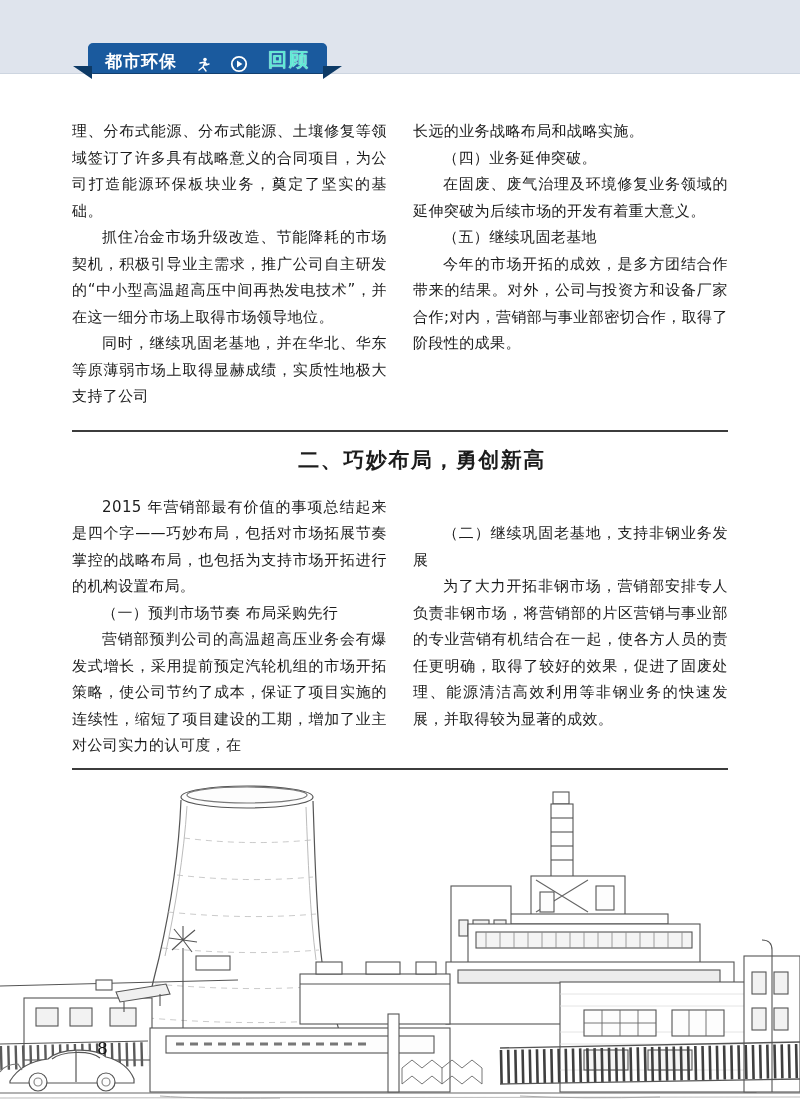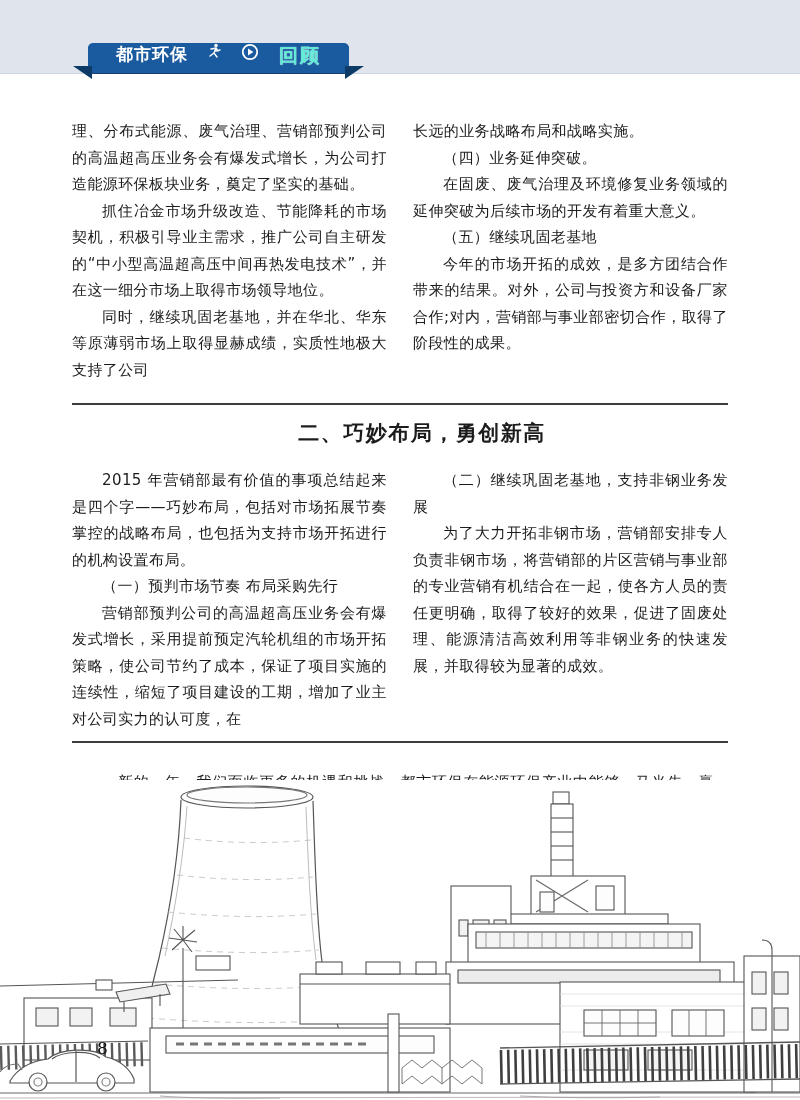--- a/index.html
+++ b/index.html
@@ -8,21 +8,21 @@
     font-family:"DejaVu Sans","Liberation Sans",sans-serif;
     color:#1c1c1c;position:relative;
   }
   .page{position:relative;width:800px;height:1100px;background:#ffffff;}
 
   
   .band{position:absolute;top:0;left:0;width:800px;height:73px;background:#dfe4ed;border-bottom:1px solid #cdd5e0;}
   .ribbon{
     position:absolute;left:88px;top:43px;height:30px;
     background:#1a5a9e;border-radius:5px;
-    display:flex;align-items:flex-start;gap:20px;padding:0 28px;
+    display:flex;align-items:flex-end;gap:20px;padding:0 17px;
     box-shadow:0 1px 0 #123f6f;
   }
   .fold{position:absolute;bottom:-6px;width:0;height:0;border-top:13px solid #0d3a66;}
   .fold-left{left:-15px;border-left:19px solid transparent;}
   .fold-right{right:-15px;border-right:19px solid transparent;}
   .brand{color:#fff;font-weight:bold;font-size:17px;letter-spacing:1px;white-space:nowrap;}
   .icon svg{display:block;}
   .badge{
     color:#5eead4;font-weight:700;font-size:19px;letter-spacing:2px;white-space:nowrap;
     text-shadow:0 0 1px #fff;
@@ -37,21 +37,21 @@
     letter-spacing:0.4px;
   }
   .para.indent{text-indent:2em;}
   .cols-1{margin-top:45px;}
   .rule{border:none;border-top:2px solid #3c3c3c;margin:20px 72px 0 72px;}
   .sec-title{
     margin:14px 0 0 0;text-align:center;font-size:21px;font-weight:bold;
     letter-spacing:1.5px;
     padding-left:44px;
   }
-  .cols-2{margin-top:20px;}
+  .cols-2{margin-top:20px;align-items:center;}
   .rule-2{margin-top:9px;}
   .conclusion{
     margin:27px 86px 0 88px;font-size:15px;line-height:25.5px;
     text-align:justify;text-indent:2em;letter-spacing:0.4px;
   }
   .signature{
     margin:3px 100px 0 0;text-align:right;font-weight:bold;font-size:15px;
     letter-spacing:1px;
   }
 
@@ -86,21 +86,21 @@
         </svg>
       </span>
       <span class="badge">回顾</span>
     </div>
   </div>
 
   <div class="content">
 
     <div class="two-col cols-1">
       <div class="col">
-          <p class="para">理、分布式能源、废气治理、营销部预判公司的高温超高压业务会有爆发式增长，为公司打造能源环保板块业务，奠定了坚实的基础。</p>
+          <p class="para">理、分布式能源、分布式能源、土壤修复等领域签订了许多具有战略意义的合同项目，为公司打造能源环保板块业务，奠定了坚实的基础。</p>
           <p class="para indent">抓住冶金市场升级改造、节能降耗的市场契机，积极引导业主需求，推广公司自主研发的“中小型高温超高压中间再热发电技术”，并在这一细分市场上取得市场领导地位。</p>
           <p class="para indent">同时，继续巩固老基地，并在华北、华东等原薄弱市场上取得显赫成绩，实质性地极大支持了公司</p>
         </div>
       <div class="col">
           <p class="para">长远的业务战略布局和战略实施。</p>
           <p class="para indent">（四）业务延伸突破。</p>
           <p class="para indent">在固废、废气治理及环境修复业务领域的延伸突破为后续市场的开发有着重大意义。</p>
           <p class="para indent">（五）继续巩固老基地</p>
           <p class="para indent">今年的市场开拓的成效，是多方团结合作带来的结果。对外，公司与投资方和设备厂家合作;对内，营销部与事业部密切合作，取得了阶段性的成果。</p>
         </div>

